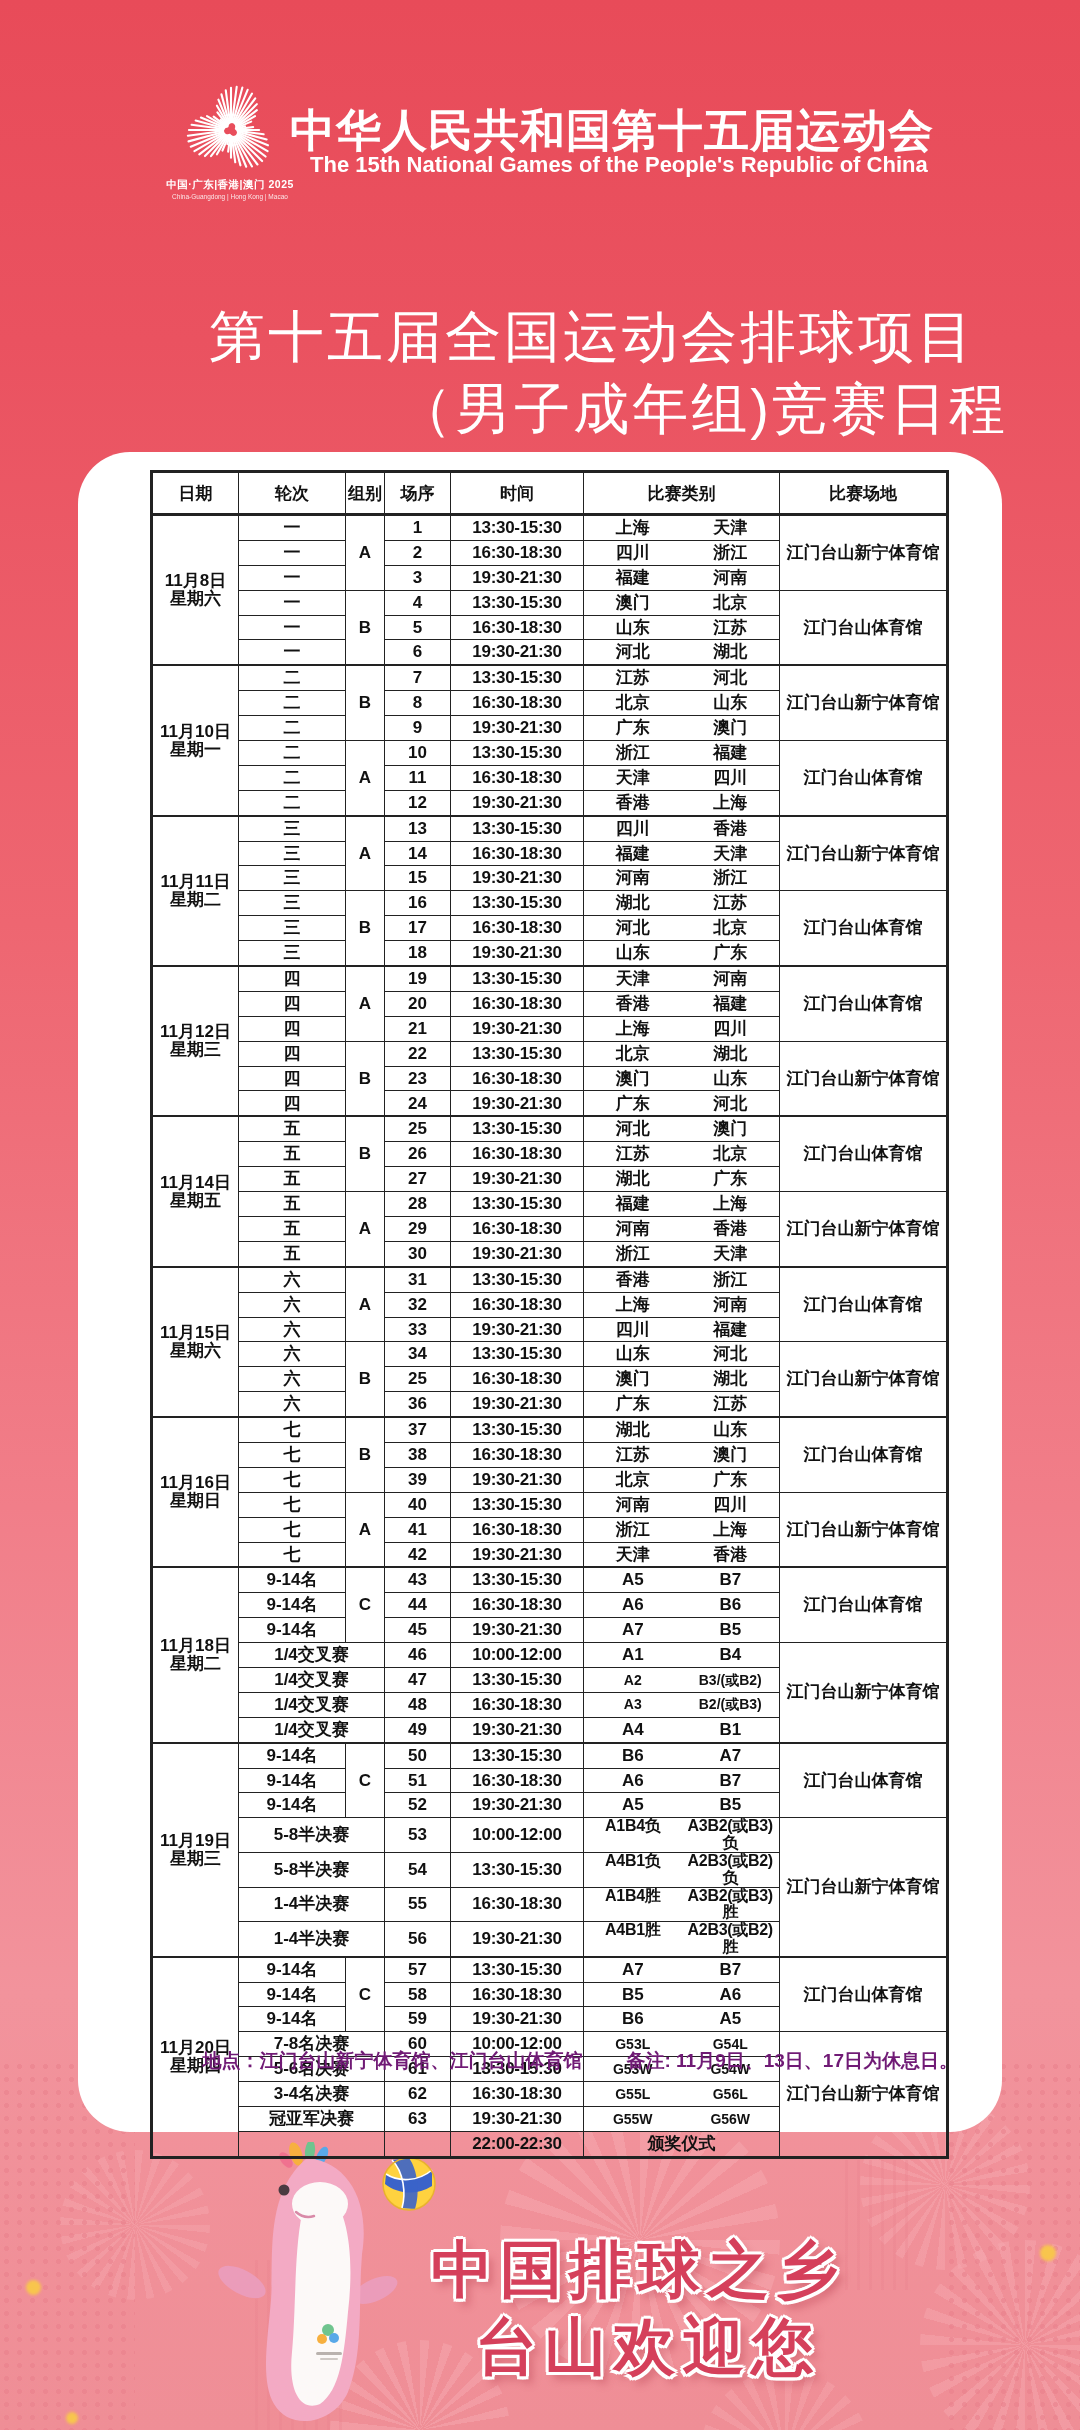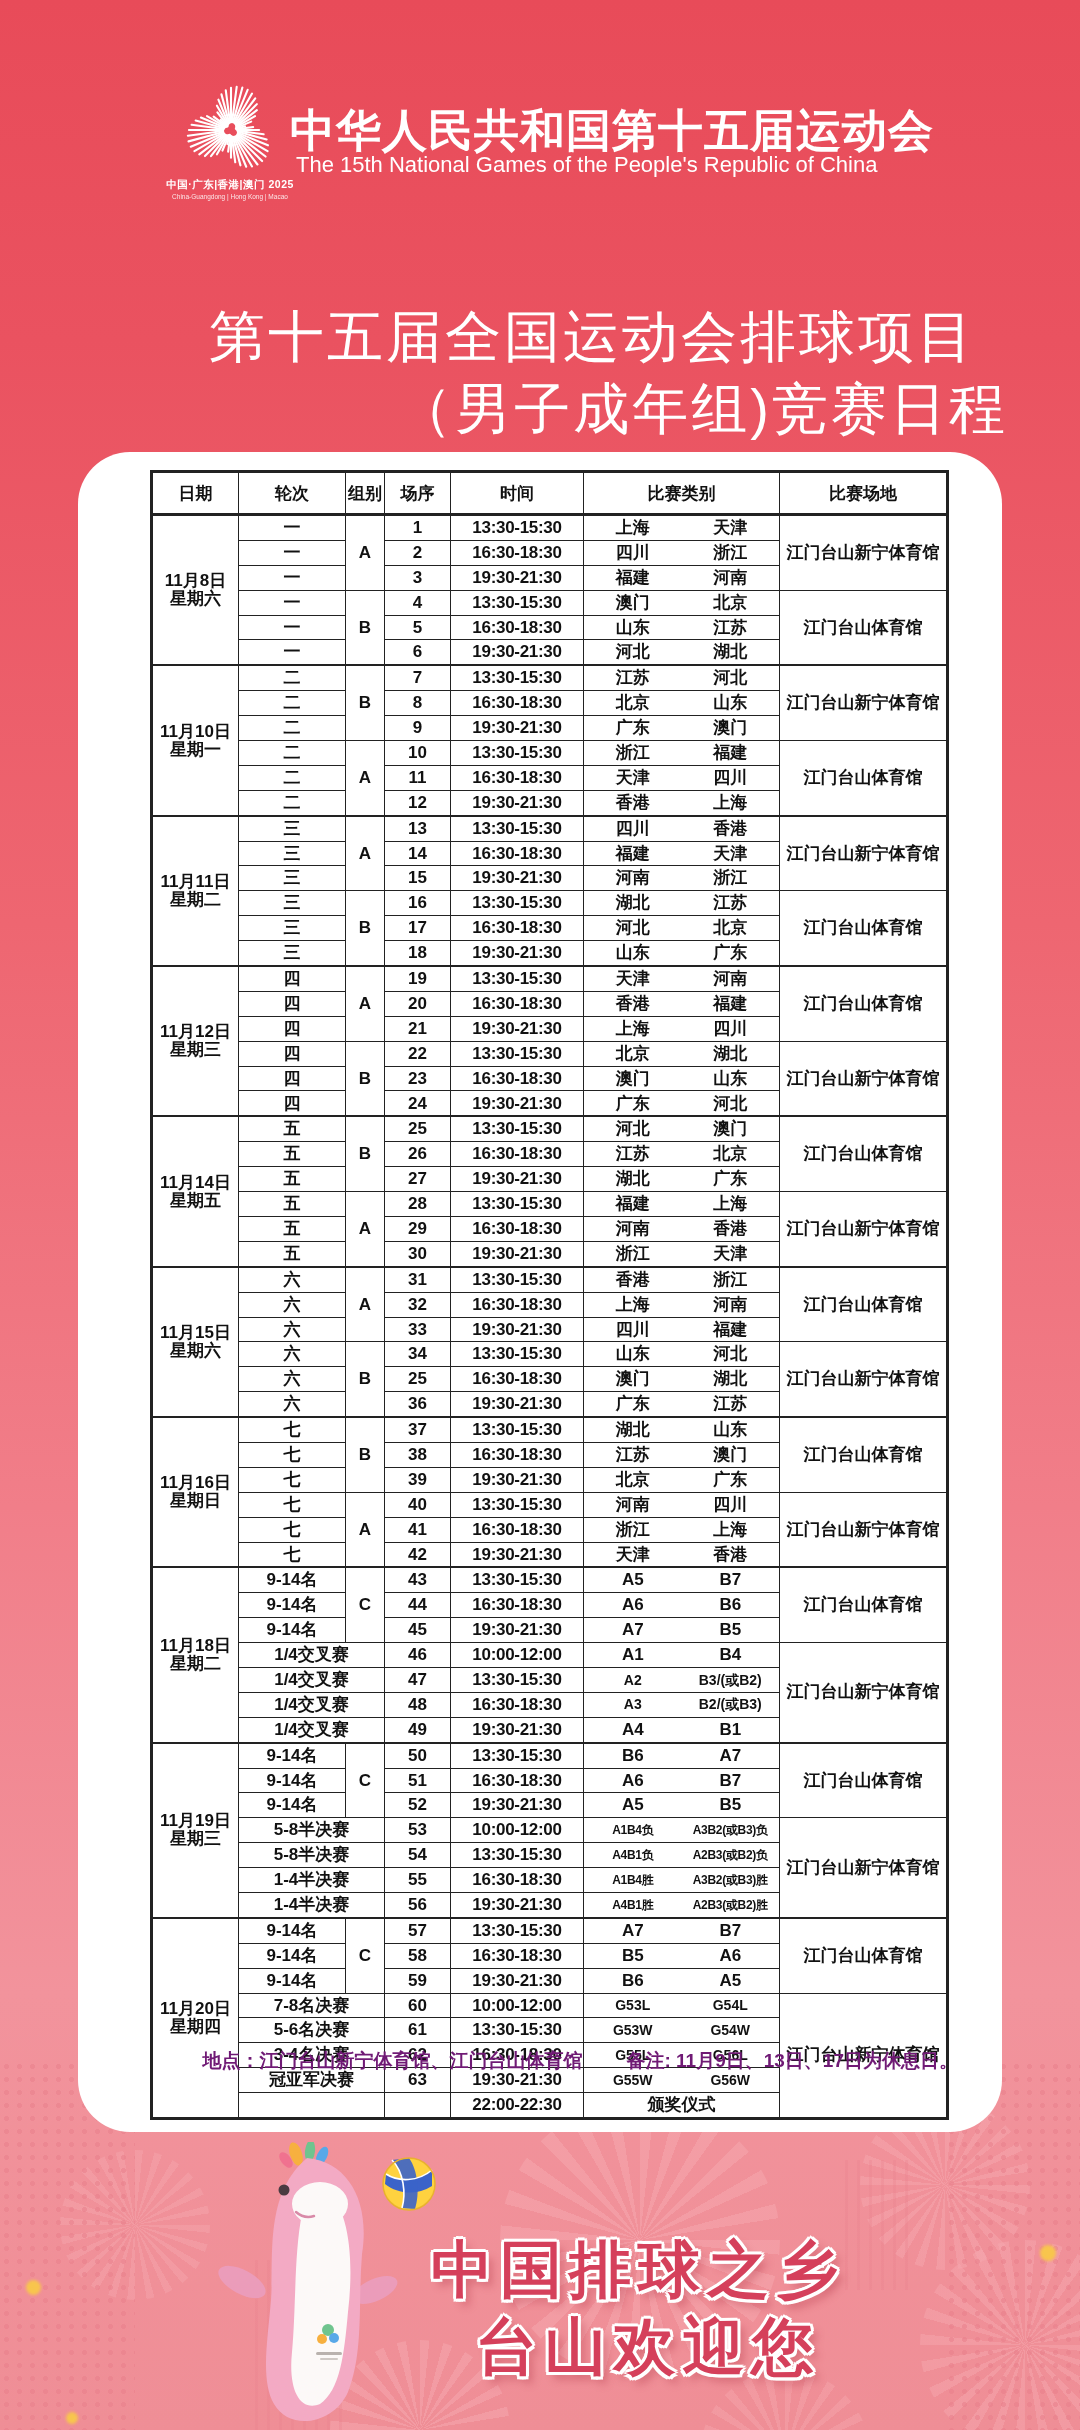--- a/index.html
+++ b/index.html
@@ -8,22 +8,22 @@
     font-family:"Liberation Sans","DejaVu Sans",sans-serif;
     background:linear-gradient(180deg,#e84b59 0%,#ea5260 14%,#ee6671 38%,#f17e89 62%,#f2939c 82%,#ef8e96 100%);
   }
   
   .hdr-emblem{position:absolute;left:183px;top:84px;width:96px;height:92px;}
   .emblem-mark{position:absolute;left:160px;top:178px;width:140px;text-align:center;color:#fff;}
   .emblem-mark .m1{font-size:10.5px;font-weight:bold;letter-spacing:.5px;}
   .emblem-mark .m2{font-size:6.5px;opacity:.85;margin-top:1px;}
   .hdr-title-cn{position:absolute;left:290px;top:101px;width:660px;color:#fff;
     font-size:45px;font-weight:bold;letter-spacing:1px;white-space:nowrap;}
-  .hdr-title-en{position:absolute;left:296px;top:152px;width:660px;color:#fff;
-    font-size:22px;font-weight:normal;white-space:nowrap;}
+  .hdr-title-en{position:absolute;left:310px;top:152px;width:660px;color:#fff;
+    font-size:22px;font-weight:bold;white-space:nowrap;}
   
   .ptitle{position:absolute;left:0;width:976px;text-align:right;color:#fff;
     font-weight:normal;font-size:56px;letter-spacing:3px;}
   .ptitle.l1{top:300px;}
   .ptitle.l2{top:372px;margin-left:32px;}
   
   .card{position:absolute;left:78px;top:452px;width:924px;height:1680px;
     background:#fff;border-radius:52px;z-index:3;}
   
   table.sched{position:absolute;left:72px;top:18px;width:796px;
@@ -33,21 +33,21 @@
   .sched thead th{height:40px;font-size:17px;font-weight:bold;border-bottom-width:3px;}
   .sched td{height:23.9px;font-size:17px;font-weight:bold;line-height:1.05;}
   .sched{border:3px solid #222;}
   .sched tr.block-start td{border-top-width:2.6px;}
   .date-cell{font-size:16.5px;line-height:1.35;}
   .venue-cell{font-size:15.5px;}
   .time-cell{font-size:16.5px;letter-spacing:-.3px;}
   .cat-cell .pair{display:flex;width:100%;}
   .cat-cell .pair span{flex:1 1 50%;display:block;}
   .cat-cell .sm{font-size:14px;}
-  .cat-cell .xs{font-size:12px;letter-spacing:-.3px;}
+  .cat-cell .xs{font-size:16px;letter-spacing:-.3px;}
   .round-cell{font-size:16.5px;}
   
   .notes{position:absolute;left:72px;top:1596px;width:808px;display:flex;
     justify-content:flex-end;gap:44px;font-size:19px;font-weight:bold;color:#701a75;
     white-space:nowrap;z-index:5;}
   
   .deco{position:absolute;left:0;top:2040px;width:1080px;height:390px;z-index:1;}
   .burst{position:absolute;border-radius:50%;
     background:repeating-conic-gradient(#f6a9b0 0deg 6deg,rgba(246,169,176,0) 6deg 15deg);}
   .dots{position:absolute;background-image:radial-gradient(#e87f8b 2.2px,rgba(0,0,0,0) 2.7px);

